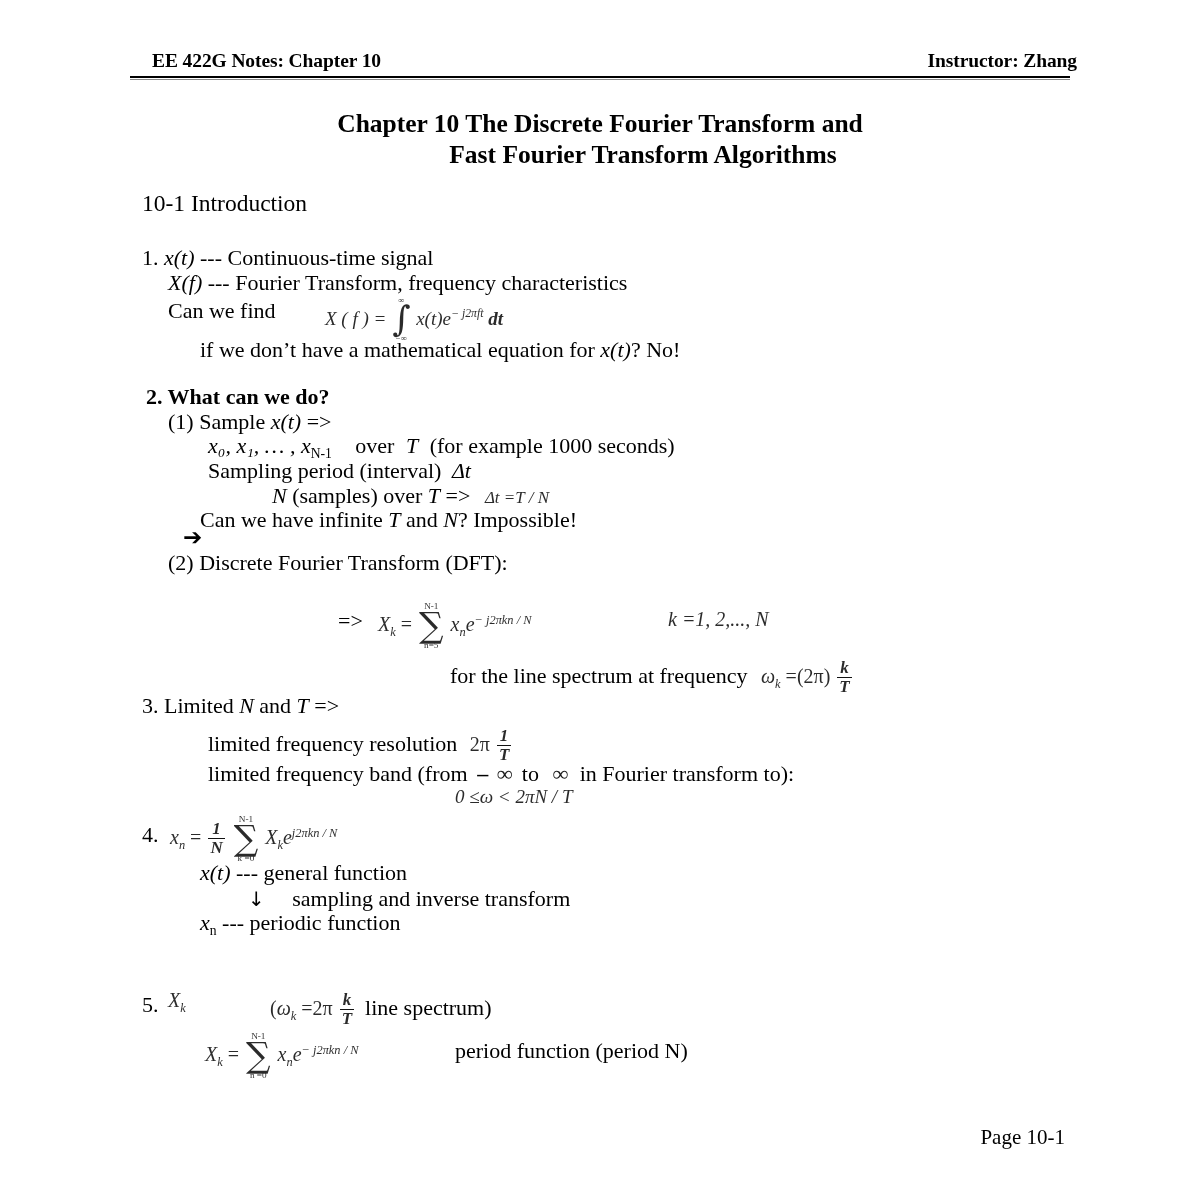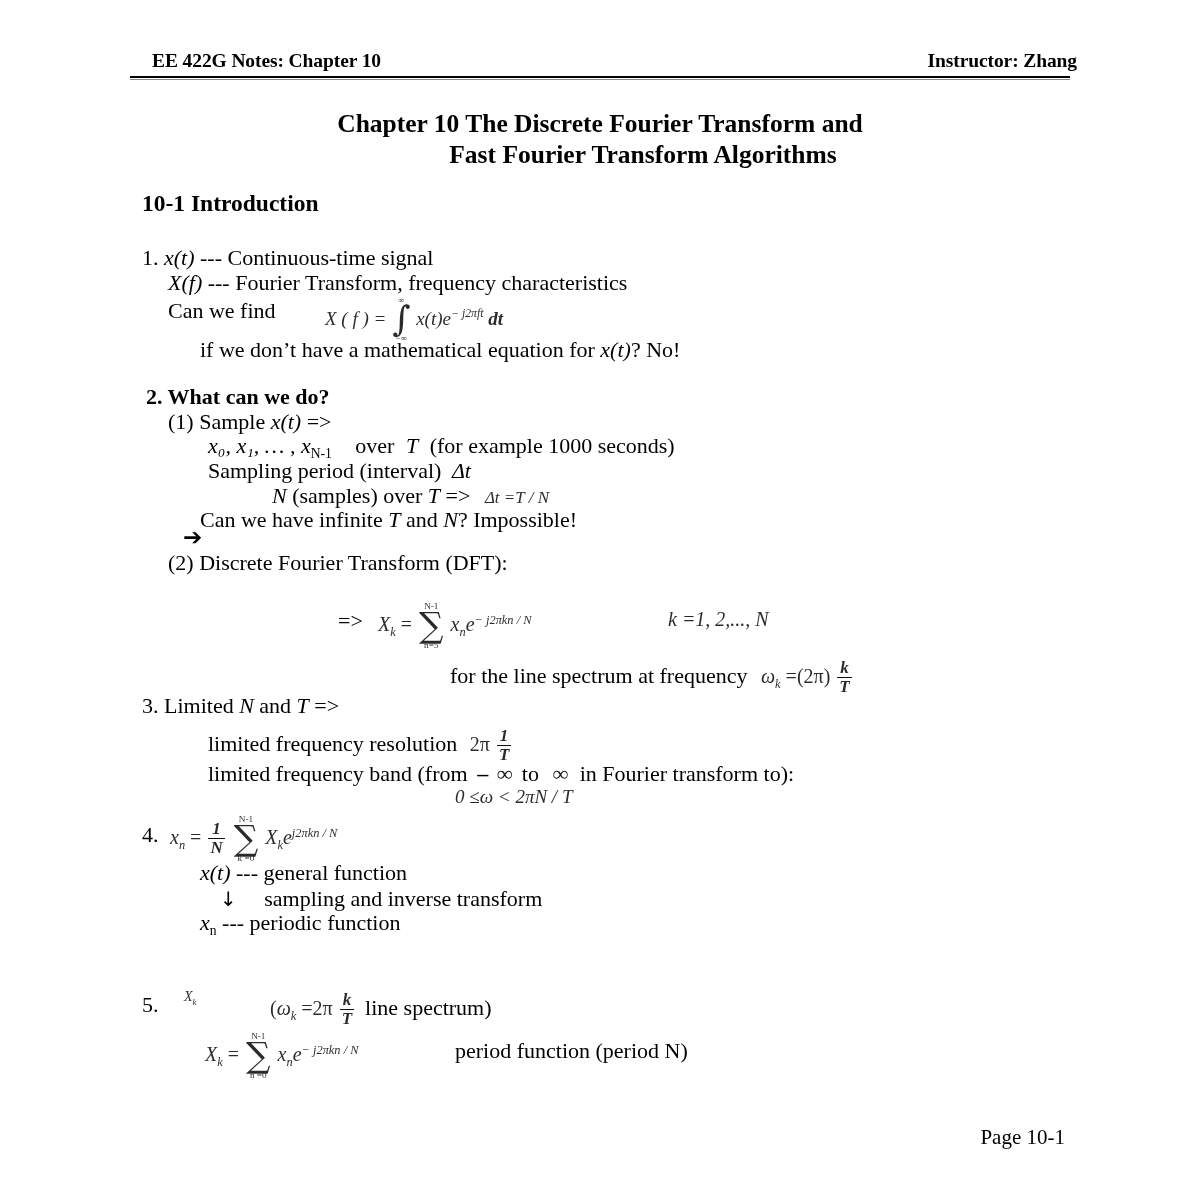--- a/index.html
+++ b/index.html
@@ -187,21 +187,21 @@
   <div class="header-rule">
     <div class="thick"></div>
     <div class="thin"></div>
   </div>
 
   <div class="title-block">
     <div>Chapter 10 The Discrete Fourier Transform and</div>
     <div class="title-line2">Fast Fourier Transform Algorithms</div>
   </div>
 
-  <div class="t sec-head" style="left:142px; top:190px;font-weight:bold;">10-1 Introduction</div>
+  <div class="t sec-head" style="left:142px; top:190px;">10-1 Introduction</div>
 
   <div class="t" style="left:142px; top:245px;">
     <span>1.</span>
     <span class="ital">x(t)</span>
     <span>--- Continuous-time signal</span>
   </div>
 
   <div class="t" style="left:168px; top:270px;">
     <span class="ital">X(f)</span>
     <span>--- Fourier Transform, frequency characteristics</span>
@@ -337,33 +337,33 @@
     </span>
     <span>X</span><sub>k</sub><span>e</span><sup>j2πkn / N</sup>
   </div>
 
 
   <div class="t" style="left:200px; top:860px;">
     <span class="ital">x(t)</span>
     <span>--- general function</span>
   </div>
 
-  <div class="t" style="left:220px; top:886px;">
+  <div class="t" style="left:248px; top:886px;">
     <span class="dnarrow">↓</span>
     <span style="padding-left:22px;">sampling and inverse transform</span>
   </div>
 
   <div class="t" style="left:200px; top:910px;">
     <span class="ital">x</span><sub class="up">n</sub>
     <span>---  periodic function</span>
   </div>
 
   <div class="t" style="left:142px; top:992px;">5.</div>
 
-  <div class="t math mathblur" style="left:184px; top:989px; font-size:14px;">
+  <div class="t math mathblur" style="left:168px; top:989px; font-size:20px;">
     <span>X</span><sub>k</sub>
   </div>
 
   <div class="t" style="left:270px; top:992px;">
     <span class="math mathblur" style="font-size:20px;">
       <span class="up">(</span><span>ω</span><sub>k</sub>
       <span class="up">=2π</span>
       <span class="frac bold">
         <span class="num">k</span>
         <span class="den">T</span>

